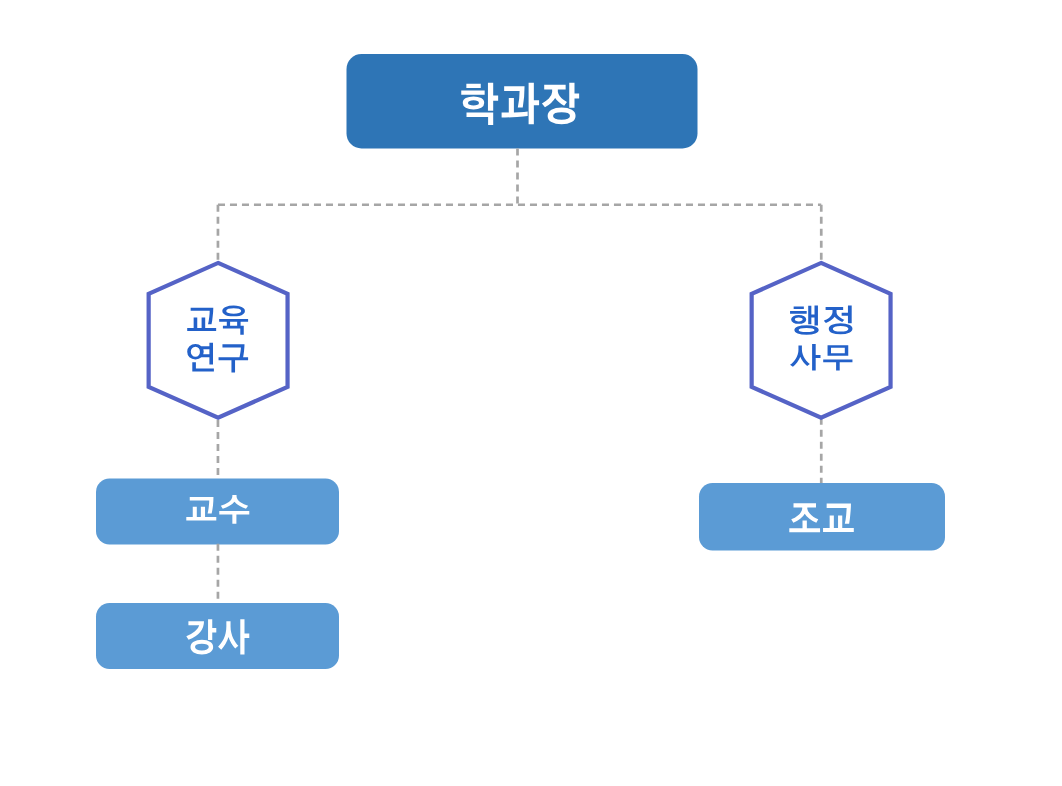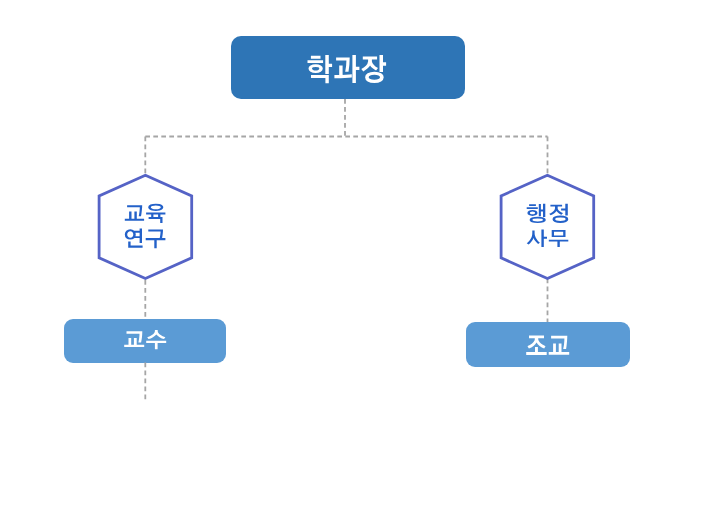--- a/index.html
+++ b/index.html
@@ -46,20 +46,23 @@
     <span class="label-text">
         <span>행정</span>
         <span>사무</span>
       </span>
   </div>
 
   <div class="node node-rect node-leaf" style="left:64px; top:318.5px; width:162px; height:44px;">
     <span class="label-text">교수</span>
   </div>
 
+  <div class="node node-rect node-leaf" style="left:64px; top:402px; width:162px; height:43.5px;">
+    <span class="label-text">강사</span>
+  </div>
 
   <div class="node node-rect node-leaf" style="left:465.5px; top:322px; width:164.5px; height:45px;">
     <span class="label-text">조교</span>
   </div>
 
   <svg id="overlay" viewBox="0 0 708 524">
     <g>
       <line class="conn" x1="345.0" y1="99.0" x2="345.0" y2="136.5"></line>
       <line class="conn" x1="145.3" y1="136.5" x2="547.5" y2="136.5"></line>
       <line class="conn" x1="145.3" y1="136.5" x2="145.3" y2="174.0"></line>

